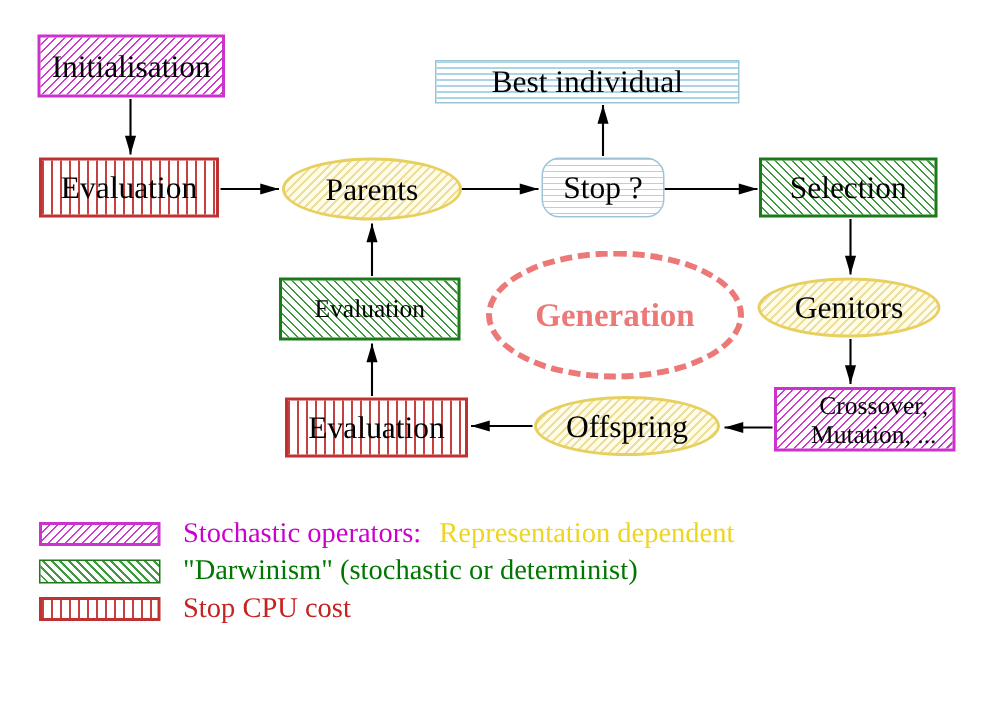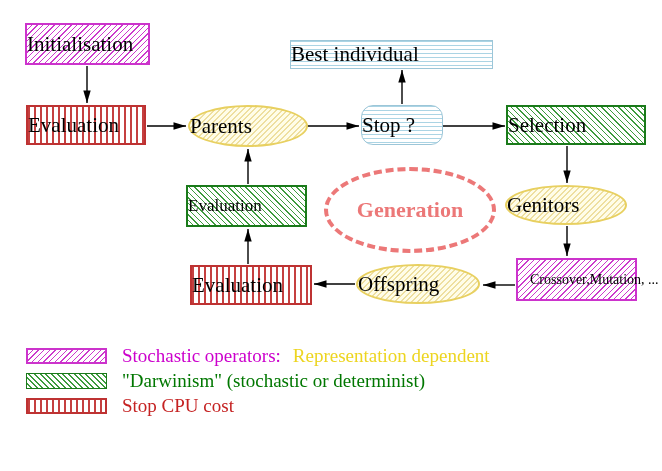--- a/index.html
+++ b/index.html
@@ -3,21 +3,21 @@
 <meta charset="utf-8">
 <style>
   html,body { margin:0; padding:0; background:#ffffff; }
   .canvas {
     position:relative; width:662px; height:471px; background:#ffffff;
     font-family:"Liberation Serif","DejaVu Serif",serif; overflow:hidden;
   }
   svg.arrows { position:absolute; left:0; top:0; width:662px; height:471px; pointer-events:none; }
 
   .node {
-    position:absolute; display:flex; align-items:center; justify-content:flex-start;
+    position:absolute; display:flex; align-items:center; justify-content:center;
     text-align:center; color:#000; box-sizing:border-box; font-size:21px; white-space:nowrap;
   }
   
   .h-magenta { border:2px solid #CC33CC;
     background:repeating-linear-gradient(135deg, rgba(0,0,0,0) 0 3px, #CC39CC 3px 4px) #fff; }
   .h-red { border:2px solid #BE3232;
     background:repeating-linear-gradient(90deg, #C54040 0 1.6px, rgba(0,0,0,0) 1.6px 6px) #fff; }
   .h-green { border:2px solid #1A7A1A;
     background:repeating-linear-gradient(45deg, rgba(0,0,0,0) 0 3px, #3D9B3D 3px 4px) #fff; }
   .h-cyan { border:1px solid #9CC6D8;
@@ -25,21 +25,21 @@
   .h-yellow { border:2px solid #E8D060;
     background:repeating-linear-gradient(135deg, rgba(0,0,0,0) 0 2.6px, #EEDFA0 2.6px 4px) #FFFDE8; }
   .ellipse { border-radius:50%; }
   .rounded { border-radius:12px; }
 
   .gen-ellipse {
     position:absolute; border:4px dashed #EC7878; border-radius:50%;
     display:flex; align-items:center; justify-content:center;
     color:#EC7878; font-size:22px; box-sizing:border-box;font-weight:bold;
   }
-  .two-line { flex-direction:row; font-size:14px; line-height:19px;padding-left:12px; }
+  .two-line { flex-direction:column; font-size:17px; line-height:19px;padding-left:12px; }
 
   .legend { position:absolute; left:26px; top:348px; }
   .legend-row { display:flex; align-items:center; height:16px; margin-bottom:9px; }
   .swatch { width:81px; height:16px; box-sizing:border-box; margin-right:15px; flex:none; }
   .sw-magenta { border:2px solid #CC33CC;
     background:repeating-linear-gradient(135deg, rgba(0,0,0,0) 0 3px, #CC39CC 3px 4px) #fff; }
   .sw-green { border:1px solid #1A7A1A;
     background:repeating-linear-gradient(45deg, rgba(0,0,0,0) 0 2.6px, #3D9B3D 2.6px 4px) #fff; }
   .sw-red { border:2px solid #BE3232;
     background:repeating-linear-gradient(90deg, #C54040 0 1.6px, rgba(0,0,0,0) 1.6px 6px) #fff; }
@@ -89,21 +89,21 @@
   </div>
 
   <div class="node h-cyan" style="left:290px;top:40px;width:203px;height:29px">
     <span>Best individual</span>
   </div>
 
   <div class="node h-cyan rounded" style="left:361px;top:105px;width:82px;height:40px">
     <span>Stop ?</span>
   </div>
 
-  <div class="node h-green" style="left:506px;top:105px;width:140px;height:40px">
+  <div class="node h-green" style="left:506px;top:105px;width:119px;height:40px">
     <span>Selection</span>
   </div>
 
   <div class="node h-yellow ellipse" style="left:505px;top:185px;width:122px;height:40px">
     <span>Genitors</span>
   </div>
 
   <div class="node h-magenta two-line" style="left:516px;top:258px;width:121px;height:43px">
     <span>Crossover,</span>
     <span>Mutation, ...</span>

